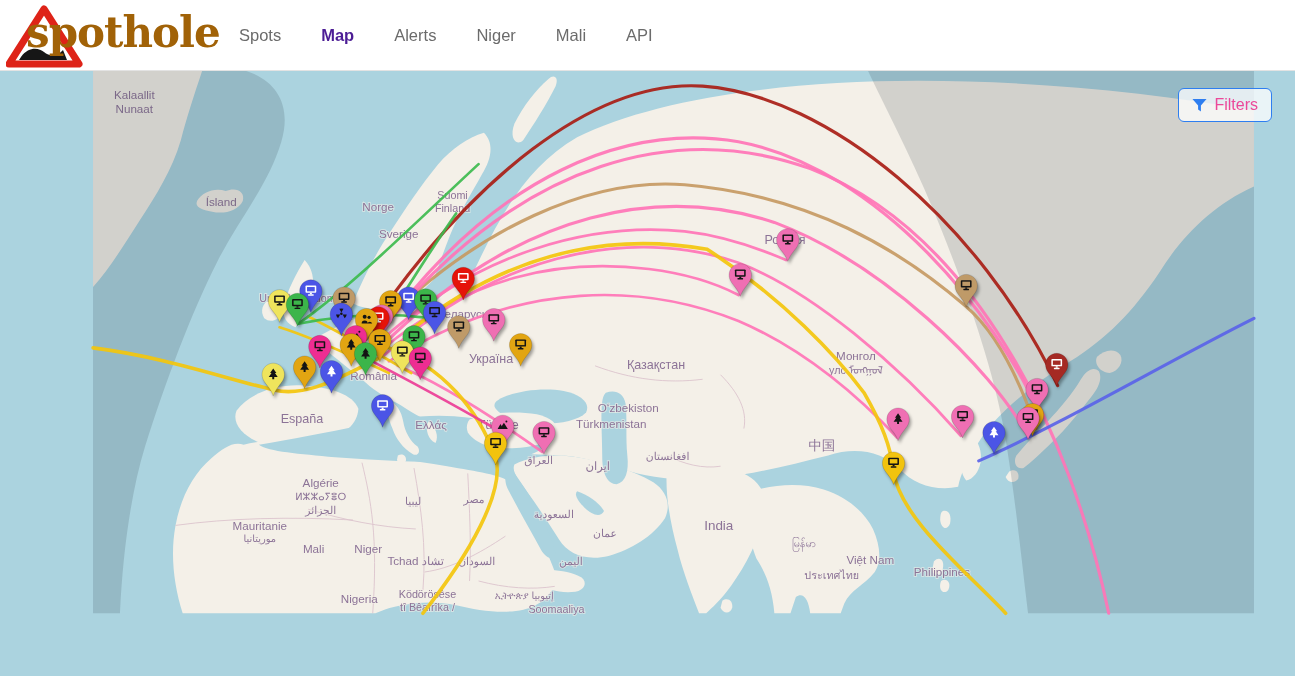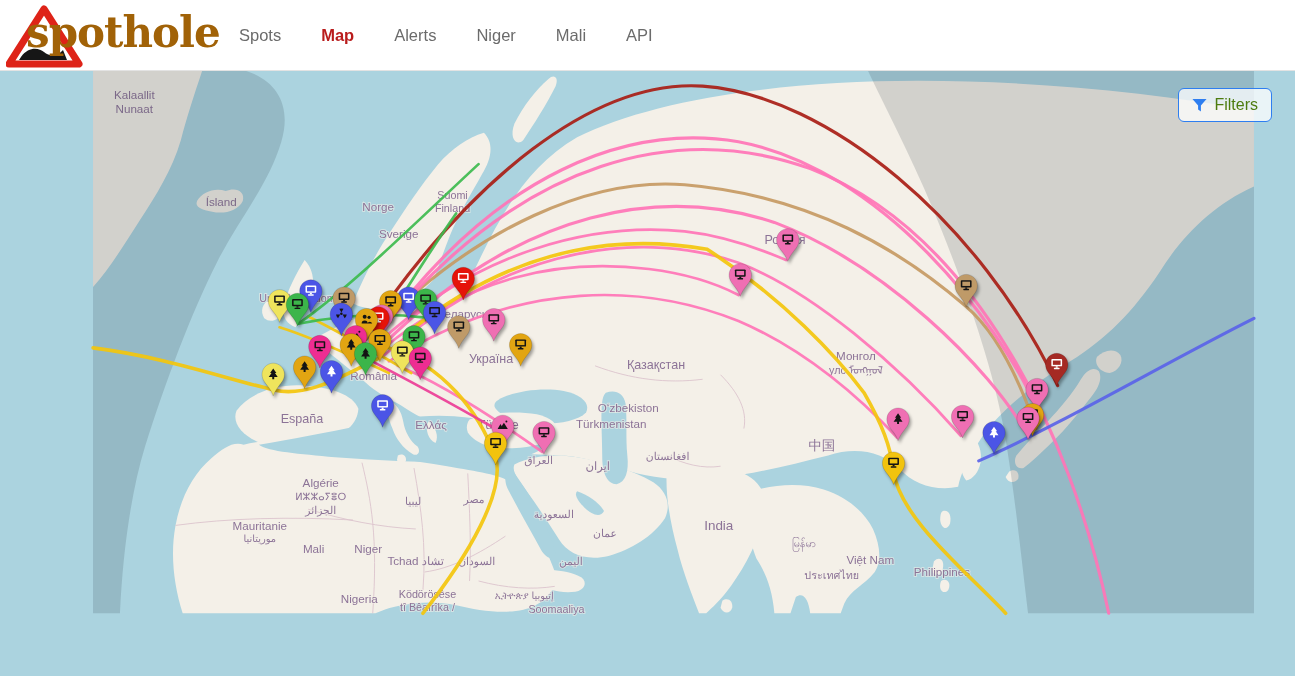--- a/index.html
+++ b/index.html
@@ -4,29 +4,29 @@
 <style>
   html,body{margin:0;padding:0;}
   body{width:1295px;height:676px;overflow:hidden;font-family:"Liberation Sans",sans-serif;background:#fff;position:relative;}
   
   #header{position:absolute;top:0;left:0;width:1295px;height:70px;background:#fff;border-bottom:1px solid #e3e3e3;display:flex;align-items:center;z-index:50;}
   #logo{position:relative;width:205px;height:70px;flex:0 0 auto;cursor:pointer;}
   #logo svg{position:absolute;left:6px;top:4px;}
   #logo .word{position:absolute;left:26px;top:8px;font-family:"DejaVu Serif","Liberation Serif",serif;font-weight:700;font-size:42px;letter-spacing:-1px;color:#a16207;}
   nav{display:flex;gap:40px;margin-left:34px;}
   nav .nav-item{font-size:16.5px;color:#6b6b6b;cursor:pointer;}
-  nav .nav-item.active{color:#b91c1c;font-weight:700;}
+  nav .nav-item.active{color:#4c1d95;font-weight:700;}
   
   #map{position:absolute;top:70px;left:0;width:1295px;height:606px;background:#abd3df;overflow:hidden;padding-left:26px;}
   #map svg{display:block;}
   .country-label{font-family:"Liberation Sans",sans-serif;fill:#8c7397;text-anchor:middle;paint-order:stroke;stroke:#f4f0e8;stroke-width:2.2px;stroke-opacity:.55;font-weight:400;}
   .pin{filter:drop-shadow(2px 3px 2px rgba(0,0,0,0.35));cursor:pointer;}
   
   #map-buttons{position:absolute;top:88px;right:23px;display:flex;gap:12px;z-index:60;}
-  .map-btn{display:flex;align-items:center;gap:7px;padding:6px 13px;border:1px solid #2e7ef0;border-radius:6px;background:rgba(255,255,255,0.75);color:#4d7c0f;font-size:16px;cursor:pointer;height:34px;box-sizing:border-box;}
+  .map-btn{display:flex;align-items:center;gap:7px;padding:6px 13px;border:1px solid #2e7ef0;border-radius:6px;background:rgba(255,255,255,0.75);color:#ec4899;font-size:16px;cursor:pointer;height:34px;box-sizing:border-box;}
   .map-btn svg{flex:0 0 auto;}
 </style>
 </head>
 <body>
 
 <div id="header">
   <div id="logo">
     <svg width="78" height="64" viewBox="0 0 78 64">
       <polygon points="38,5 73,60 3,60" fill="#ffffff" stroke="#de2318" stroke-width="7" stroke-linejoin="round"></polygon>
       <path d="M15,53 C23,42 33,44 38,48 C44,53 52,52 57,46 L61,56 L13,56 Z" fill="#161616"></path>

